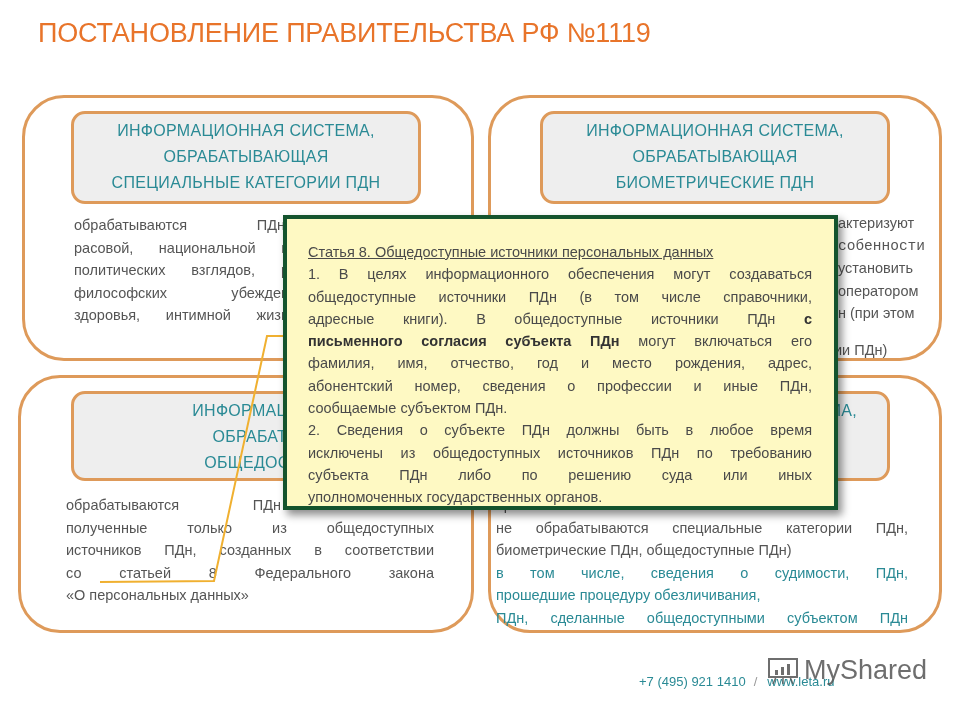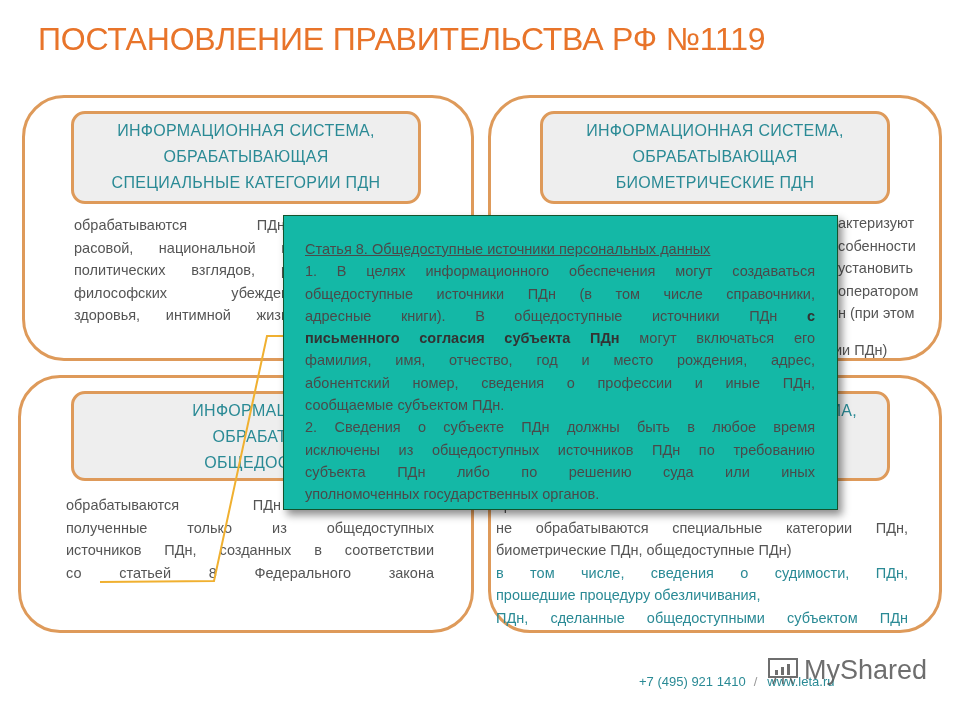--- a/index.html
+++ b/index.html
@@ -2,22 +2,22 @@
 <html><head>
   <meta charset="utf-8">
   <style>
     html, body { margin: 0; padding: 0; }
     body {
       width: 960px; height: 720px; position: relative; overflow: hidden;
       background: #ffffff;
       font-family: "Liberation Sans", "DejaVu Sans", sans-serif;
     }
     .title {
-      position: absolute; left: 38px; top: 20px;
-      color: #e8742a; font-size: 32px; line-height: 38px; letter-spacing: -0.2px;
+      position: absolute; left: 38px; top: 14px;
+      color: #e8742a; font-size: 27px; line-height: 38px; letter-spacing: -0.2px;
       font-family: "Liberation Sans", sans-serif;
     }
     .card {
       position: absolute; border: 3px solid #de9a5a; border-radius: 42px;
       background: #ffffff; box-sizing: border-box;
     }
     .card-head {
       position: absolute; border: 3px solid #de9a5a; border-radius: 14px;
       background: #eeeeee; box-sizing: border-box;
       color: #2a8a95; font-size: 16px; line-height: 26px; text-align: center;
@@ -26,23 +26,23 @@
     .card-body {
       position: absolute; color: #555555; font-size: 14.5px; line-height: 22.5px;
       text-align: justify;
     }
     .card-body .teal { color: #2a8a95; }
     .card-body .line { display: block; text-align-last: justify; }
     .card-body .line.last { text-align-last: left; }
 
     .popup {
       position: absolute; left: 283px; top: 215px; width: 555px; height: 295px;
-      background: #14b8a6; box-sizing: border-box;
+      background: #fef9c3; box-sizing: border-box;
       box-shadow: 4px 5px 8px rgba(0,0,0,0.45);
-      border: 1px solid #14532d;
+      border: 4px solid #14532d;
       padding: 22px 22px 16px 21px;
       color: #4a4a4a; font-size: 14.5px; line-height: 22.3px;
     }
     .popup .heading { text-decoration: underline; display: block; }
     .popup .j { display: block; text-align: justify; text-align-last: justify; }
     .popup .l { display: block; }
     .popup b { color: #333; }
 
     .connector { position: absolute; left: 0; top: 0; pointer-events: none; }
 
@@ -78,38 +78,39 @@
 </div>
 
 <div class="card" style="left:488px; top:95px; width:454px; height:266px;"></div>
 <div class="card-head" style="left:540px; top:111px; width:350px; height:93px;">
   <div>ИНФОРМАЦИОННАЯ СИСТЕМА,</div>
   <div>ОБРАБАТЫВАЮЩАЯ</div>
   <div>БИОМЕТРИЧЕСКИЕ ПДН</div>
 </div>
 <div class="card-body" style="left:838px; top:212px; width:90px; text-align:right;">
   <span class="line last" style="text-align:center;">актеризуют</span>
-  <span class="line last" style="text-align:right;">собенности</span>
+  <span class="line last" style="text-align:right;font-family:Liberation Mono, monospace;">собенности</span>
   <span class="line last" style="text-align:right;">установить</span>
   <span class="line last" style="text-align:right;">оператором</span>
   <span class="line last" style="text-align:right;">н (при этом</span>
   <span class="line last" style="text-align:center; margin-left:-4px;margin-top:14px;">ии ПДн)</span>
 </div>
 
 <div class="card" style="left:18px; top:375px; width:456px; height:258px;"></div>
 <div class="card-head" style="left:71px; top:391px; width:350px; height:90px; padding-left:60px;">
   <div>ИНФОРМАЦИОННАЯ</div>
   <div>ОБРАБАТЫВАЮ</div>
   <div>ОБЩЕДОСТУПНЫ</div>
 </div>
 <div class="card-body" style="left:66px; top:494px; width:368px;">
   <span class="line" style="width:215px;">обрабатываются ПДн</span>
   <span class="line">полученные только из общедоступных</span>
   <span class="line">источников ПДн, созданных в соответствии</span>
   <span class="line">со статьей 8 Федерального закона</span>
+  <span class="line last">«О персональных данных»</span>
 </div>
 
 <div class="card" style="left:488px; top:375px; width:454px; height:258px;"></div>
 <div class="card-head" style="left:540px; top:391px; width:350px; height:90px; text-align:right; padding-right:30px;">
   <div>МА,</div>
 </div>
 <div class="card-body" style="left:496px; top:494px; width:412px;">
   <span class="line last" style="text-align:right;">при этом</span>
   <span class="line">не обрабатываются специальные категории ПДн,</span>
   <span class="line last">биометрические ПДн, общедоступные ПДн)</span>

